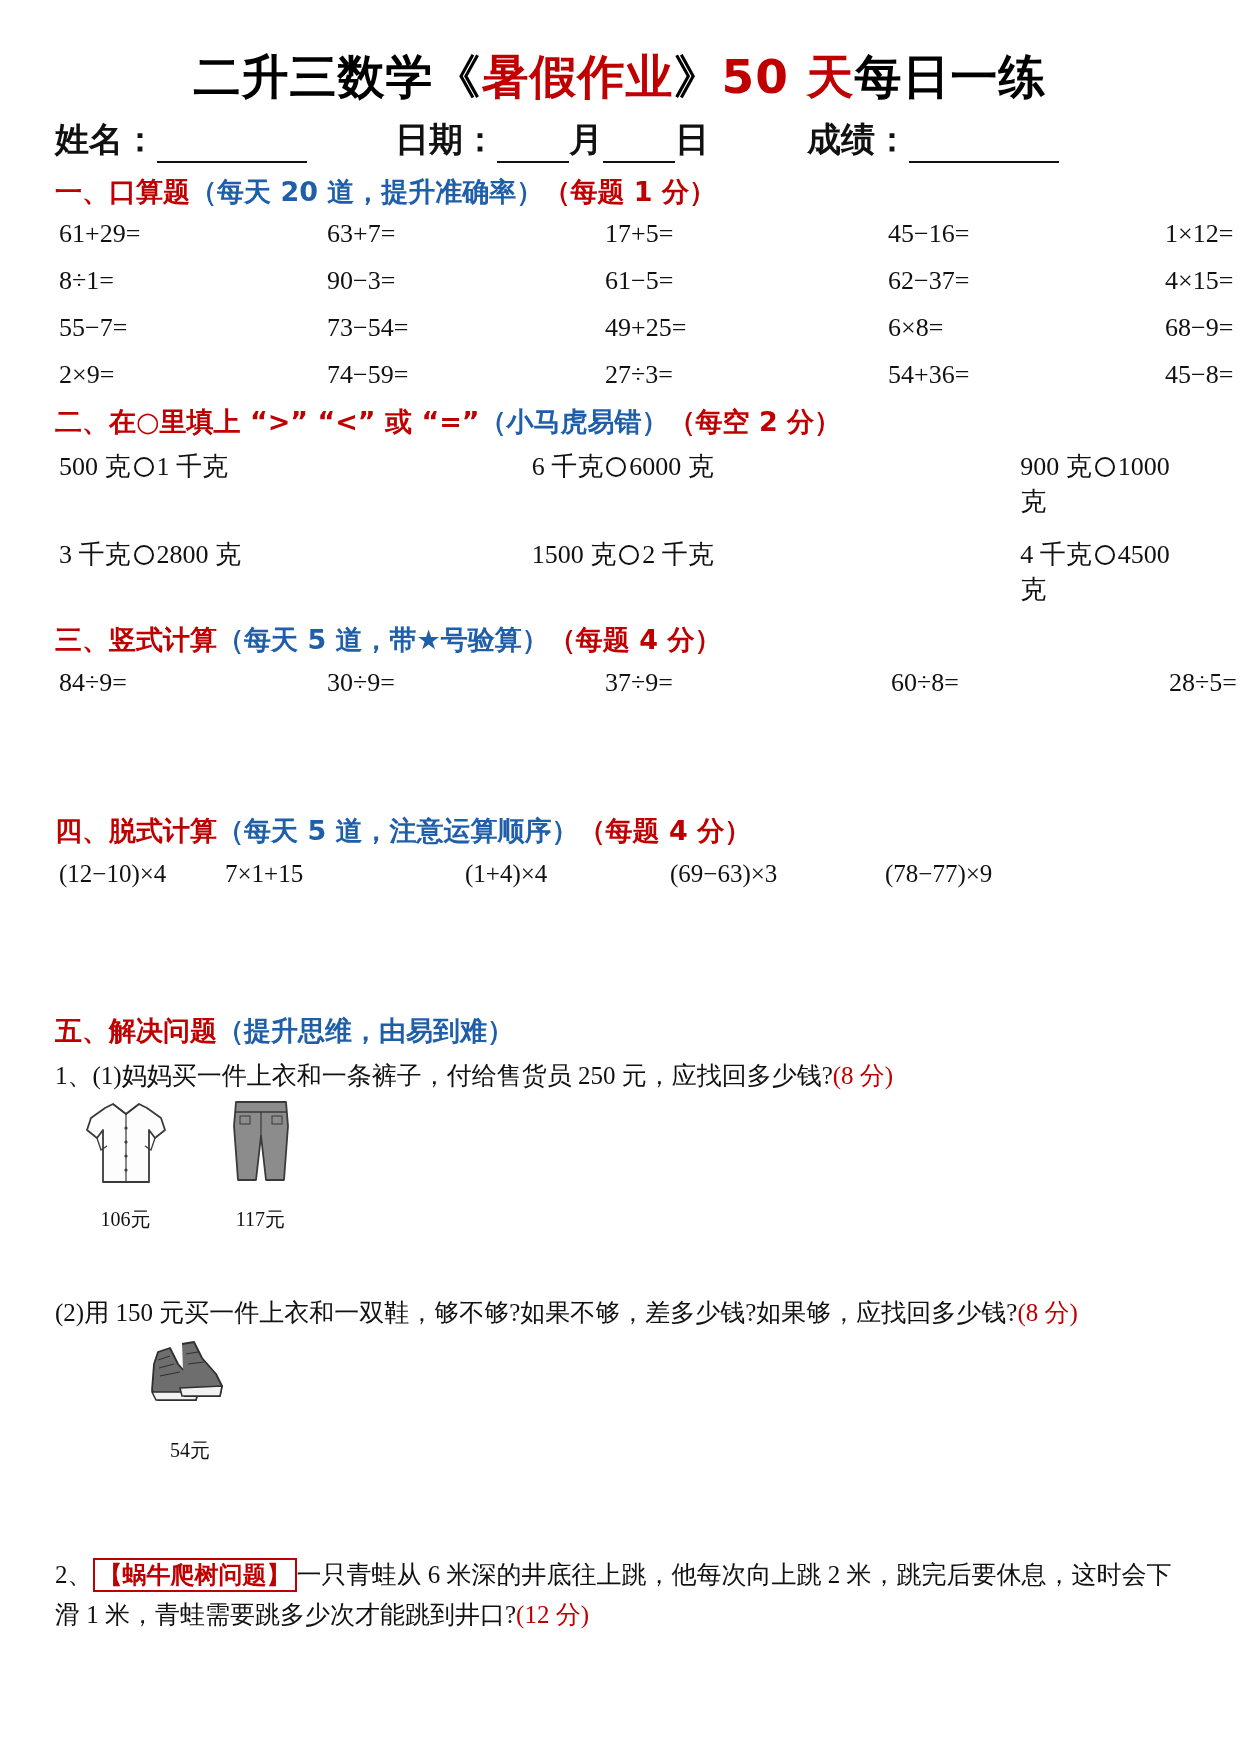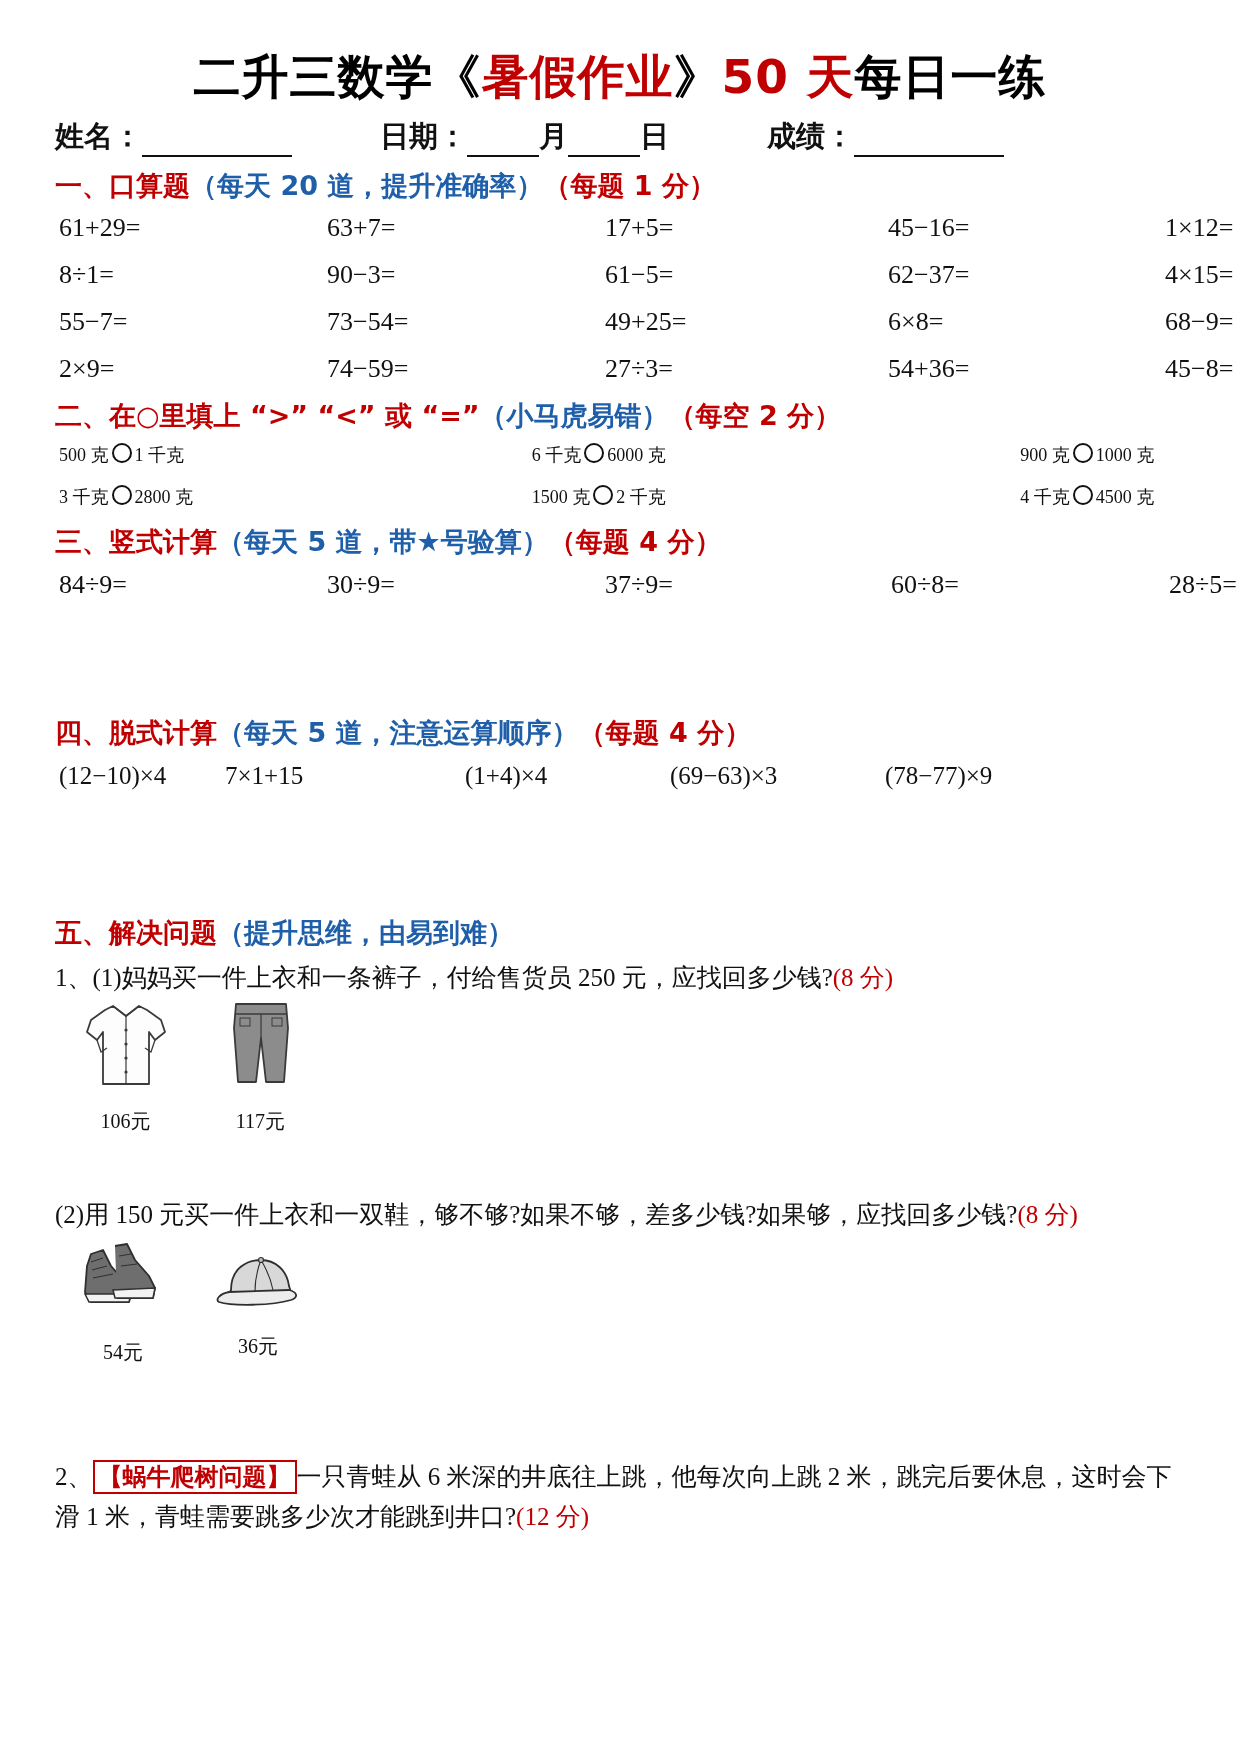--- a/index.html
+++ b/index.html
@@ -28,21 +28,21 @@
   .title .blk { color:#000; }
   .title .red { color:#c00000; }
 
   
   .meta {
     display:flex;
     align-items:flex-end;
     margin-top:16px;
     font-family:"DejaVu Sans","Liberation Sans",sans-serif;
     font-weight:bold;
-    font-size:29px;
+    font-size:34px;
     color:#111;
   }
   .meta .lbl { white-space:nowrap; }
   .meta .rule { border-bottom:2px solid #111; display:inline-block; height:22px; }
   .r-name  { width:150px; margin-right:88px;}
   .r-m     { width:72px; }
   .r-d     { width:72px; }
   .r-score { width:150px; }
   .meta .sp2 { width:98px; }
 
@@ -66,21 +66,21 @@
   }
   .oral-row .cell { width:20%; }
   .oral-row .cell.i0 { padding-left:4px; }
   .oral-row .cell.i1 { padding-left:46px; }
   .oral-row .cell.i2 { padding-left:98px; }
   .oral-row .cell.i3 { padding-left:155px; }
   .oral-row .cell.i4 { padding-left:206px; }
 
   
   .cmp { margin-top:12px; }
-  .cmp-row { display:flex; font-size:18px; margin-bottom:18px; }
+  .cmp-row { display:flex; font-size:26px; margin-bottom:18px; }
   .cmp-row .cell { width:33.33%; }
   .cmp-row .cell.c0 { padding-left:4px; }
   .cmp-row .cell.c1 { padding-left:100px; }
   .cmp-row .cell.c2 { padding-left:212px; }
   .circ {
     display:inline-block;
     width:20px; height:20px;
     border:2.2px solid #111;
     border-radius:50%;
     vertical-align:-2px;
@@ -300,30 +300,20 @@
           <path d="M38 10 L50 8 L58 24 L72 40 L78 52 L76 62 L40 62" fill="#6e6e6e" stroke="#2f2f2f" stroke-width="1.8" stroke-linejoin="round"></path>
           <path d="M36 54 L78 52 L76 62 L38 62 Z" fill="#f2f2f2" stroke="#2f2f2f" stroke-width="1.5"></path>
           <line x1="14" y1="26" x2="26" y2="22" stroke="#2f2f2f" stroke-width="1"></line>
           <line x1="15" y1="34" x2="30" y2="30" stroke="#2f2f2f" stroke-width="1"></line>
           <line x1="16" y1="42" x2="36" y2="38" stroke="#2f2f2f" stroke-width="1"></line>
           <line x1="42" y1="20" x2="54" y2="18" stroke="#2f2f2f" stroke-width="1"></line>
           <line x1="44" y1="30" x2="60" y2="28" stroke="#2f2f2f" stroke-width="1"></line>
         </svg>
         <div class="art-cap">54元</div>
       </div>
-      <div class="art-item" style="padding-top:16px;">
-        <svg width="90" height="64" viewBox="0 0 90 64">
-          <path d="M18 38 C18 16 34 8 48 8 C62 8 74 18 76 34 L78 40 L16 42 Z" fill="#d8d8d8" stroke="#2f2f2f" stroke-width="1.8" stroke-linejoin="round"></path>
-          <path d="M16 40 C6 42 2 48 6 50 C18 54 58 54 78 48 C86 45 84 40 76 38 Z" fill="#ececec" stroke="#2f2f2f" stroke-width="1.8" stroke-linejoin="round"></path>
-          <path d="M48 8 C44 18 42 28 42 40" fill="none" stroke="#2f2f2f" stroke-width="1.1"></path>
-          <path d="M48 8 C54 18 58 28 60 38" fill="none" stroke="#2f2f2f" stroke-width="1.1"></path>
-          <circle cx="48" cy="8" r="2.5" fill="#bdbdbd" stroke="#2f2f2f" stroke-width="1.2"></circle>
-        </svg>
-        <div class="art-cap">36元</div>
-      </div>
     </div>
   </div>
 
   <div class="gap-lg"></div>
   <div class="gap-md"></div>
 
   <div class="wp">
     <span>2、</span><span class="tag">【蜗牛爬树问题】</span><span>一只青蛙从 6 米深的井底往上跳，他每次向上跳 2 米，跳完后要休息，这时会下滑 1 米，青蛙需要跳多少次才能跳到井口?</span><span class="pts">(12 分)</span>
   </div>
 

